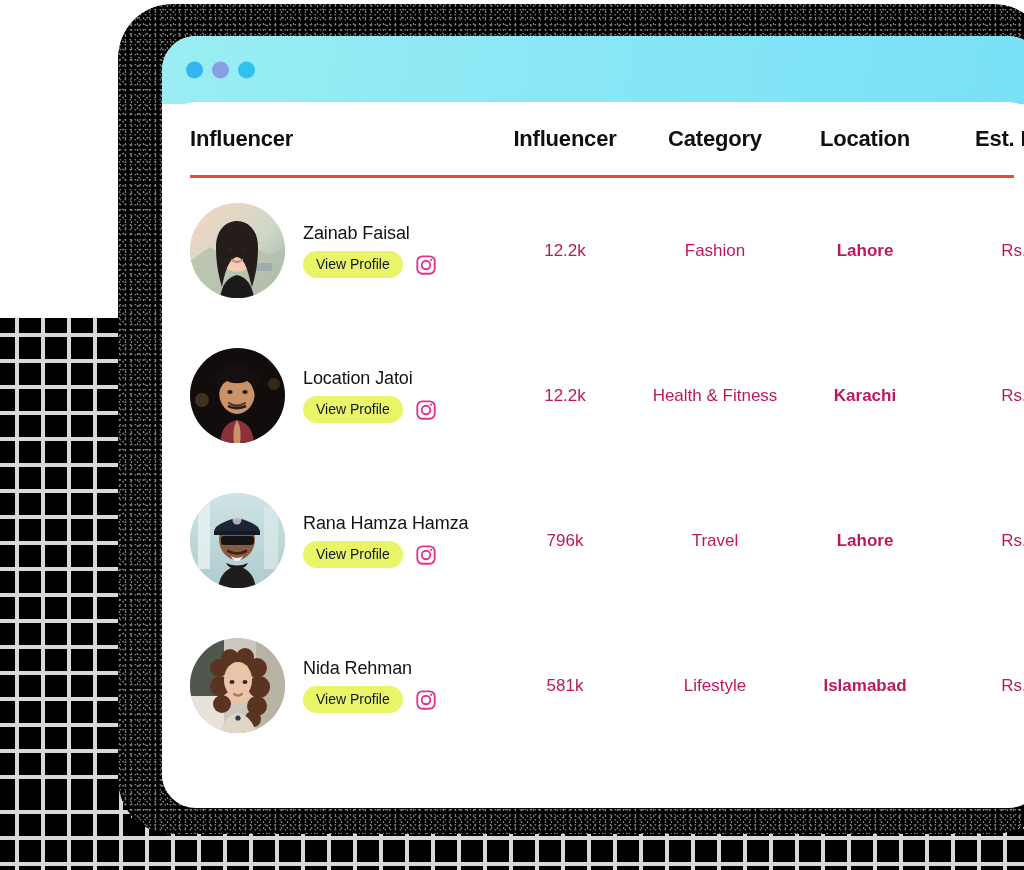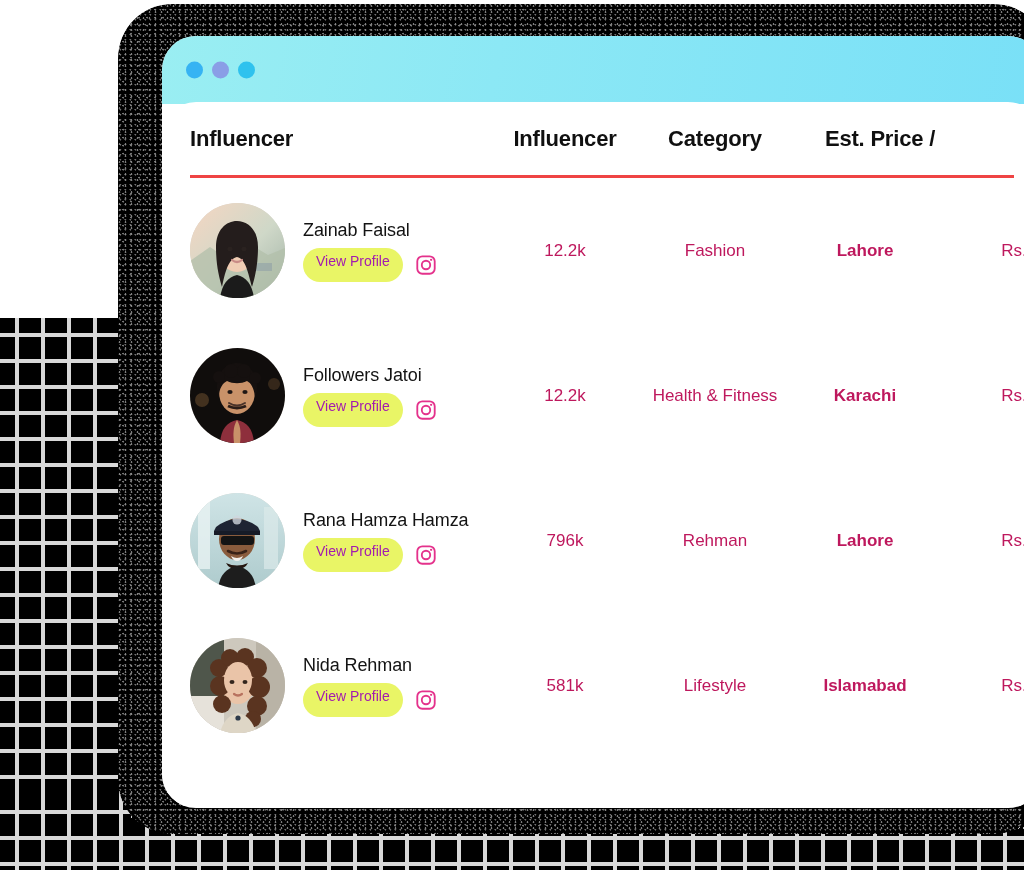--- a/index.html
+++ b/index.html
@@ -188,25 +188,25 @@
     color: #131313;
     white-space: nowrap;
     letter-spacing: -0.1px;
   }
 
   .who-actions { display: flex; align-items: center; gap: 12px; }
 
   .view-profile {
     display: inline-block;
     background: #e9f566;
-    color: #a21caf;
+    color: #0f172a;
     font-size: 14px;
     border: none;
     border-radius: 999px;
-    padding: 6px 13px 14px;
+    padding: 6px 13px 7px;
     line-height: 1;
     cursor: pointer;
     font-family: "Liberation Sans", sans-serif;
     white-space: nowrap;
   }
 
   .ig-icon {
     width: 22px;
     height: 22px;
     display: inline-block;
@@ -236,20 +236,21 @@
       </div>
     </div>
 
     <div id="content-sheet">
       <div class="table">
 
         <div class="row head-row">
           <div class="col-influencer head-cell">Influencer</div>
           <div class="col-followers head-cell">Influencer</div>
           <div class="col-category head-cell">Category</div>
+          <div class="col-location head-cell">Location</div>
           <div class="col-price head-cell">Est. Price /</div>
         </div>
 
         <div class="row body-row">
           <div class="col-influencer influencer-cell">
             <div class="avatar">
               <svg viewBox="0 0 95 95" preserveAspectRatio="xMidYMid slice" aria-hidden="true">
                 <defs>
                   <linearGradient id="bgA" x1="0" y1="0" x2="1" y2="1">
                     <stop offset="0%" stop-color="#f6d6c2"></stop>
@@ -303,21 +304,21 @@
                   <circle cx="65" cy="30" r="6" fill="#15100f"></circle>
                 <ellipse cx="40" cy="44" rx="2.6" ry="2.1" fill="#201715"></ellipse>
                 <ellipse cx="55" cy="44" rx="2.6" ry="2.1" fill="#201715"></ellipse>
                 <path d="M39 55q8 5 16 0" stroke="#4a332a" stroke-width="2" fill="none" stroke-linecap="round"></path>
                 <path d="M38 58q9 4 18 0" stroke="#2b1d18" stroke-width="3" fill="none"></path>
                 <path d="M30 95c1-14 7-21 17-23 10 2 16 9 17 23Z" fill="#8e2f3c"></path>
                 <path d="M47 72c-4 7-4 14-3 23h6c1-9 1-16-3-23Z" fill="#c99269"></path>
               </svg>
             </div>
             <div class="who">
-              <div class="who-name">Followers Jatoi</div>
+              <div class="who-name">Location Jatoi</div>
               <div class="who-actions">
                 <button class="view-profile">View Profile</button>
                 <span class="ig-icon">
                   <svg viewBox="0 0 24 24" width="22" height="22" fill="none" stroke="#e4328c" stroke-width="2">
                     <rect x="2.5" y="2.5" width="19" height="19" rx="5.5"></rect>
                     <circle cx="12" cy="12" r="4.6"></circle>
                     <circle cx="17.6" cy="6.4" r="1.25" fill="#e4328c" stroke="none"></circle>
                   </svg>
                 </span>
               </div>
@@ -361,21 +362,21 @@
                   <svg viewBox="0 0 24 24" width="22" height="22" fill="none" stroke="#e4328c" stroke-width="2">
                     <rect x="2.5" y="2.5" width="19" height="19" rx="5.5"></rect>
                     <circle cx="12" cy="12" r="4.6"></circle>
                     <circle cx="17.6" cy="6.4" r="1.25" fill="#e4328c" stroke="none"></circle>
                   </svg>
                 </span>
               </div>
             </div>
           </div>
           <div class="col-followers cell">796k</div>
-          <div class="col-category cell">Rehman</div>
+          <div class="col-category cell">Travel</div>
           <div class="col-location cell">Lahore</div>
           <div class="col-price cell">Rs. 35k</div>
         </div>
 
         <div class="row body-row">
           <div class="col-influencer influencer-cell">
             <div class="avatar">
               <svg viewBox="0 0 95 95" preserveAspectRatio="xMidYMid slice" aria-hidden="true">
                 <rect width="95" height="95" fill="#cdc8bd"></rect>
                 <rect x="0" y="0" width="34" height="58" fill="#4f564b"></rect>

